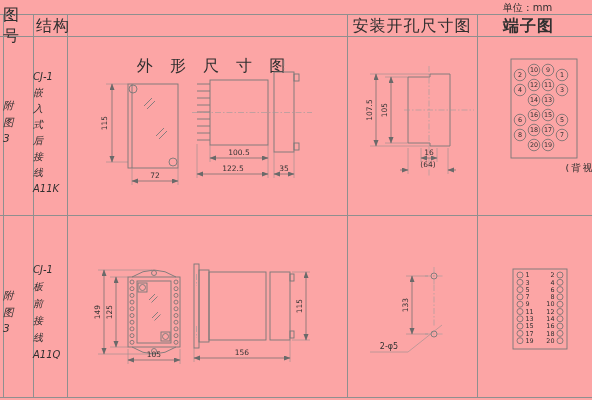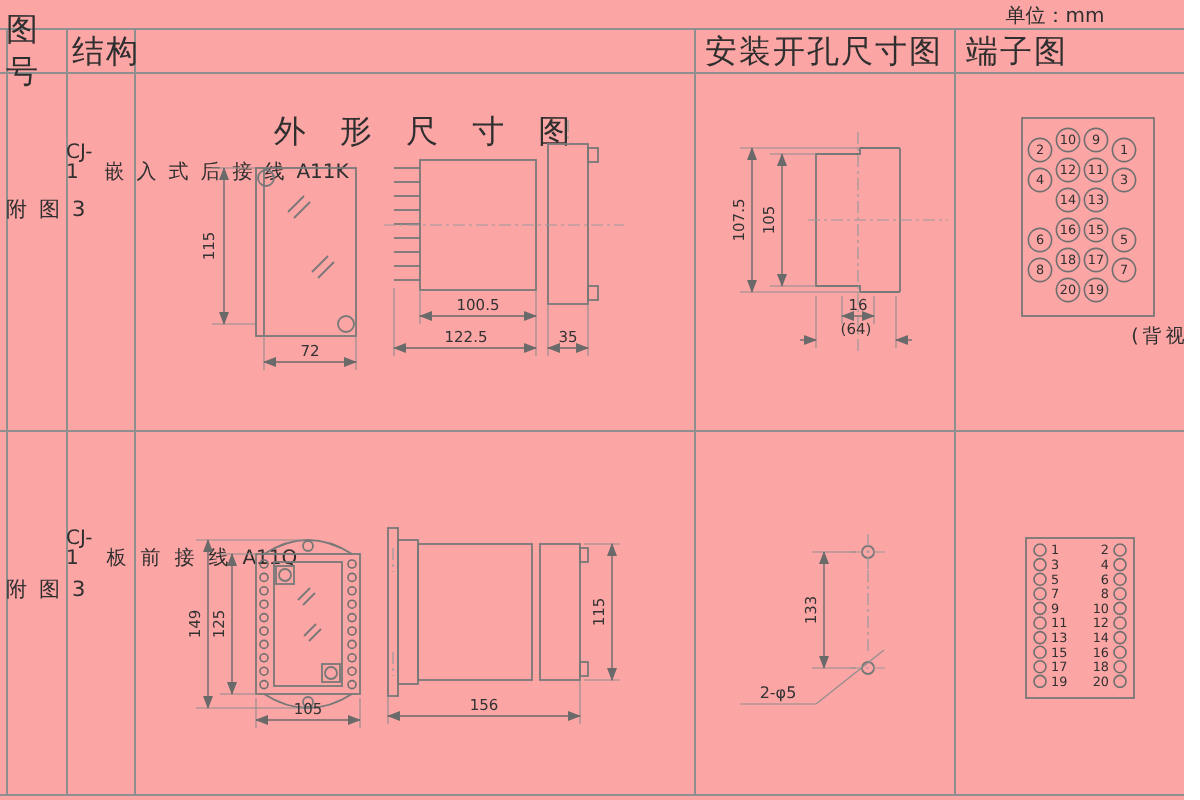--- a/index.html
+++ b/index.html
@@ -2,21 +2,21 @@
 <html><head>
 <meta charset="utf-8">
 <style>
   html,body{margin:0;padding:0;background:#fff;}
   .page{position:relative;width:592px;height:400px;background:#fca5a5;overflow:hidden;
         font-family:"DejaVu Sans","Liberation Sans",sans-serif;color:#333;}
   .hline{position:absolute;height:1px;background:#8f8f8f;}
   .vline{position:absolute;width:1px;background:#8f8f8f;}
   .cellhead{position:absolute;top:17px;height:18px;display:flex;align-items:center;
             justify-content:center;font-size:16px;color:#2f2f2f;letter-spacing:1px;}
-  .vstack{position:absolute;display:flex;align-items:flex-end;color:#2f2f2f;}
+  .vstack{position:absolute;display:flex;flex-direction:column;align-items:flex-start;color:#2f2f2f;font-style:italic;}
   .vstack div{line-height:1;}
   .unit{position:absolute;top:1px;left:470px;width:115px;text-align:center;font-size:10px;color:#2f2f2f;}
   .viewlab{position:absolute;width:100px;text-align:right;font-size:9.5px;color:#2f2f2f;letter-spacing:2px;}
   svg{position:absolute;overflow:visible;}
   .ln{stroke:#787878;stroke-width:.9;fill:none;}
   .ex{stroke:#8d8d8d;stroke-width:.55;fill:none;}
   .cl{stroke:#9a9a9a;stroke-width:.6;fill:none;stroke-dasharray:6 2 1.5 2;}
   .dim{stroke:#6a6a6a;stroke-width:.7;fill:none;marker-start:url(#ar);marker-end:url(#ar);}
   .dimE{stroke:#6a6a6a;stroke-width:.7;fill:none;marker-end:url(#ar);}
   svg text{font-family:"DejaVu Sans","Liberation Sans",sans-serif;fill:#333;}
@@ -47,21 +47,21 @@
   <div class="vline" style="left:33px;top:14px;height:383px;"></div>
   <div class="vline" style="left:67px;top:14px;height:383px;"></div>
   <div class="vline" style="left:347px;top:14px;height:383px;"></div>
   <div class="vline" style="left:477px;top:14px;height:383px;"></div>
   <div class="vline" style="left:592px;top:14px;height:383px;"></div>
 
   <div class="cellhead" style="left:3px;width:30px;">图号</div>
   <div class="cellhead" style="left:36px;width:34px;">结构</div>
   <div class="cellhead" style="left:74px;width:280px;letter-spacing:6px;margin-top:40px;">外 形 尺 寸 图</div>
   <div class="cellhead" style="left:347px;width:130px;text-align:right;">安装开孔尺寸图</div>
-  <div class="cellhead" style="left:451px;width:115px;">端子图</div>
+  <div class="cellhead" style="left:471px;width:115px;font-weight:bold;">端子图</div>
 
   <div class="vstack" style="left:3px;width:30px;top:100px;gap:6px;font-size:10.5px;">
       <div>附</div>
       <div>图</div>
       <div>3</div>
     </div>
   <div class="vstack" style="left:33px;width:34px;top:72px;gap:6px;font-size:10px;">
       <div>CJ-1</div>
       <div>嵌</div>
       <div>入</div>

